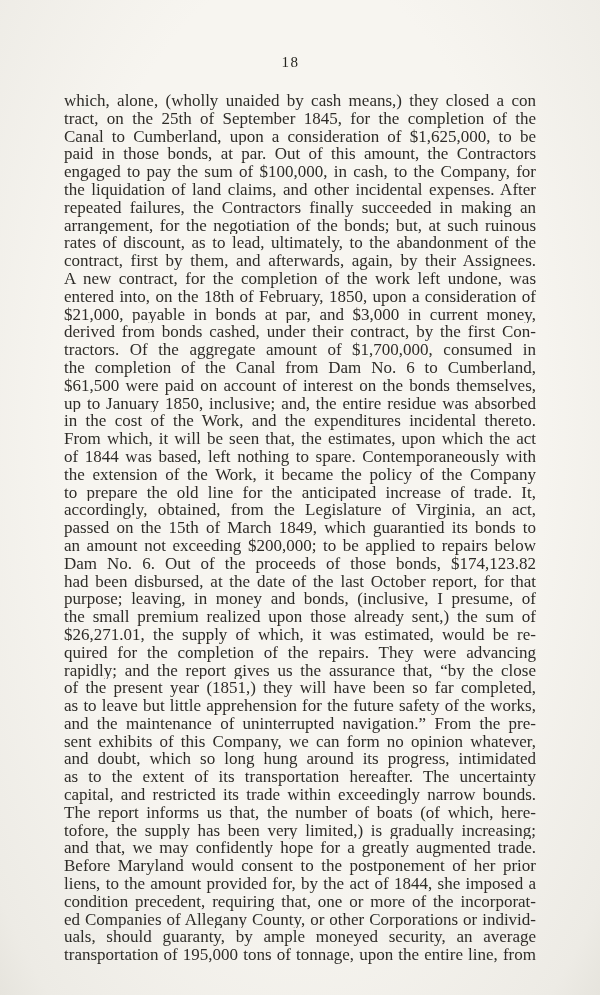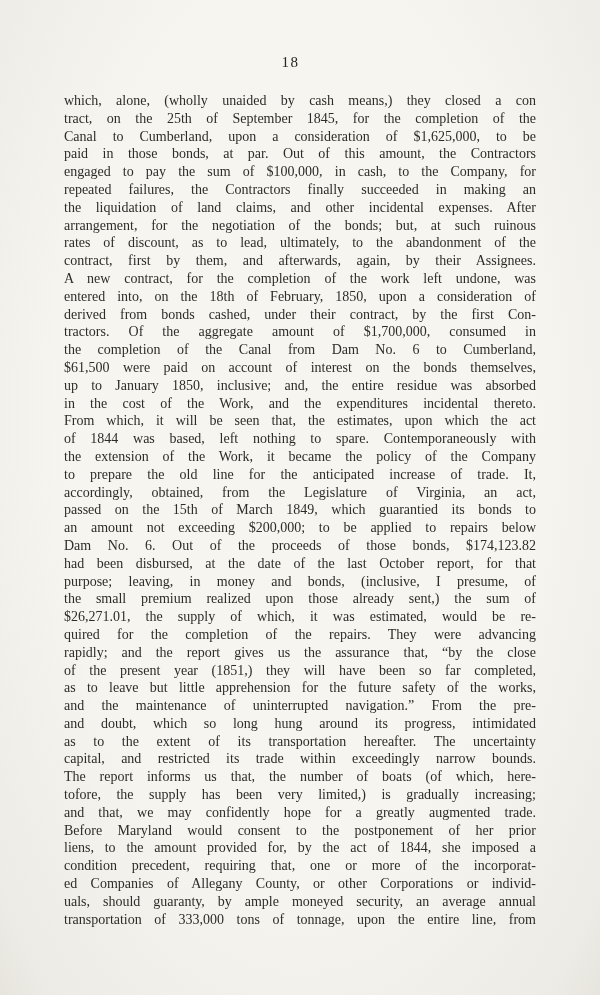--- a/index.html
+++ b/index.html
@@ -25,47 +25,48 @@
     letter-spacing: 1.5px;
     color: #26251f;
   }
   .text-block {
     position: absolute;
     top: 92px;
     left: 64px;
     width: 472px;
   }
   .line {
-    font-size: 14px;
+    font-size: 17px;
     line-height: 17.8px;
     height: 17.8px;
     overflow: hidden;
     text-align: justify;
     text-align-last: justify;
     word-spacing: 0.5px;
   }
 </style>
 </head>
 <body>
 
 <div class="page">
   <div class="page-number">18</div>
   <div class="text-block">
       <div class="line">which, alone, (wholly unaided by cash means,) they closed a con</div>
       <div class="line">tract, on the 25th of September 1845, for the completion of the</div>
       <div class="line">Canal to Cumberland, upon a consideration of $1,625,000, to be</div>
       <div class="line">paid in those bonds, at par. Out of this amount, the Contractors</div>
       <div class="line">engaged to pay the sum of $100,000, in cash, to the Company, for</div>
+      <div class="line">the liquidation of land claims, and other incidental expenses. After</div>
       <div class="line">repeated failures, the Contractors finally succeeded in making an</div>
-      <div class="line">the liquidation of land claims, and other incidental expenses. After</div>
       <div class="line">arrangement, for the negotiation of the bonds; but, at such ruinous</div>
       <div class="line">rates of discount, as to lead, ultimately, to the abandonment of the</div>
       <div class="line">contract, first by them, and afterwards, again, by their Assignees.</div>
       <div class="line">A new contract, for the completion of the work left undone, was</div>
       <div class="line">entered into, on the 18th of February, 1850, upon a consideration of</div>
+      <div class="line">$21,000, payable in bonds at par, and $3,000 in current money,</div>
       <div class="line">derived from bonds cashed, under their contract, by the first Con-</div>
       <div class="line">tractors. Of the aggregate amount of $1,700,000, consumed in</div>
       <div class="line">the completion of the Canal from Dam No. 6 to Cumberland,</div>
       <div class="line">$61,500 were paid on account of interest on the bonds themselves,</div>
       <div class="line">up to January 1850, inclusive; and, the entire residue was absorbed</div>
       <div class="line">in the cost of the Work, and the expenditures incidental thereto.</div>
       <div class="line">From which, it will be seen that, the estimates, upon which the act</div>
       <div class="line">of 1844 was based, left nothing to spare. Contemporaneously with</div>
       <div class="line">the extension of the Work, it became the policy of the Company</div>
       <div class="line">to prepare the old line for the anticipated increase of trade. It,</div>
@@ -75,26 +76,27 @@
       <div class="line">Dam No. 6. Out of the proceeds of those bonds, $174,123.82</div>
       <div class="line">had been disbursed, at the date of the last October report, for that</div>
       <div class="line">purpose; leaving, in money and bonds, (inclusive, I presume, of</div>
       <div class="line">the small premium realized upon those already sent,) the sum of</div>
       <div class="line">$26,271.01, the supply of which, it was estimated, would be re-</div>
       <div class="line">quired for the completion of the repairs. They were advancing</div>
       <div class="line">rapidly; and the report gives us the assurance that, “by the close</div>
       <div class="line">of the present year (1851,) they will have been so far completed,</div>
       <div class="line">as to leave but little apprehension for the future safety of the works,</div>
       <div class="line">and the maintenance of uninterrupted navigation.” From the pre-</div>
+      <div class="line">sent exhibits of this Company, we can form no opinion whatever,</div>
       <div class="line">and doubt, which so long hung around its progress, intimidated</div>
       <div class="line">as to the extent of its transportation hereafter. The uncertainty</div>
       <div class="line">capital, and restricted its trade within exceedingly narrow bounds.</div>
       <div class="line">The report informs us that, the number of boats (of which, here-</div>
       <div class="line">tofore, the supply has been very limited,) is gradually increasing;</div>
       <div class="line">and that, we may confidently hope for a greatly augmented trade.</div>
       <div class="line">Before Maryland would consent to the postponement of her prior</div>
       <div class="line">liens, to the amount provided for, by the act of 1844, she imposed a</div>
       <div class="line">condition precedent, requiring that, one or more of the incorporat-</div>
       <div class="line">ed Companies of Allegany County, or other Corporations or individ-</div>
       <div class="line">uals, should guaranty, by ample moneyed security, an average annual</div>
-      <div class="line">transportation of 333,000 tons of tonnage, upon the entire line, from</div>
+      <div class="line">transportation of 195,000 tons of tonnage, upon the entire line, from</div>
     </div>
 </div>
 
 </body></html>

